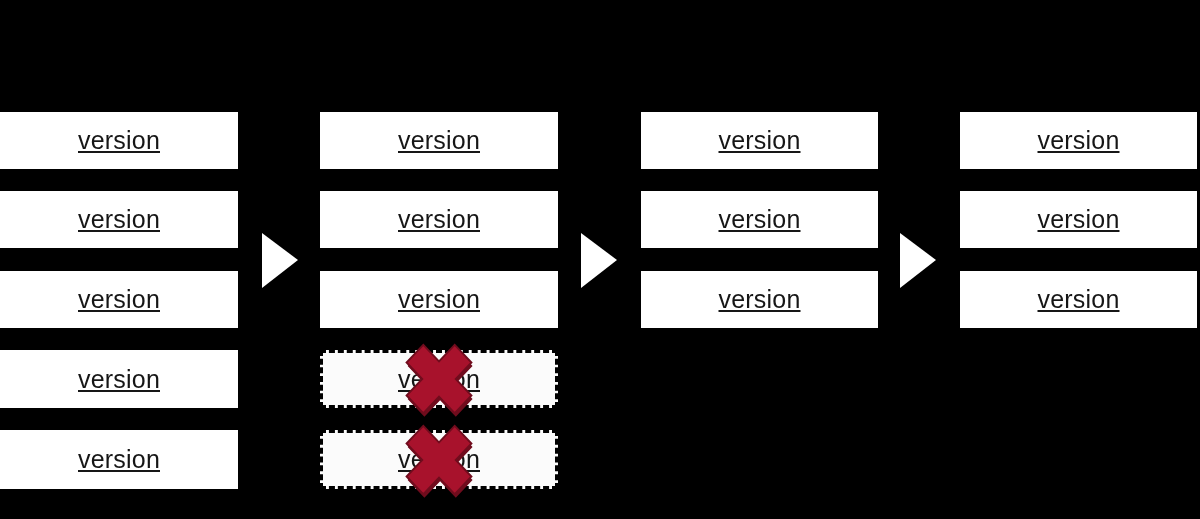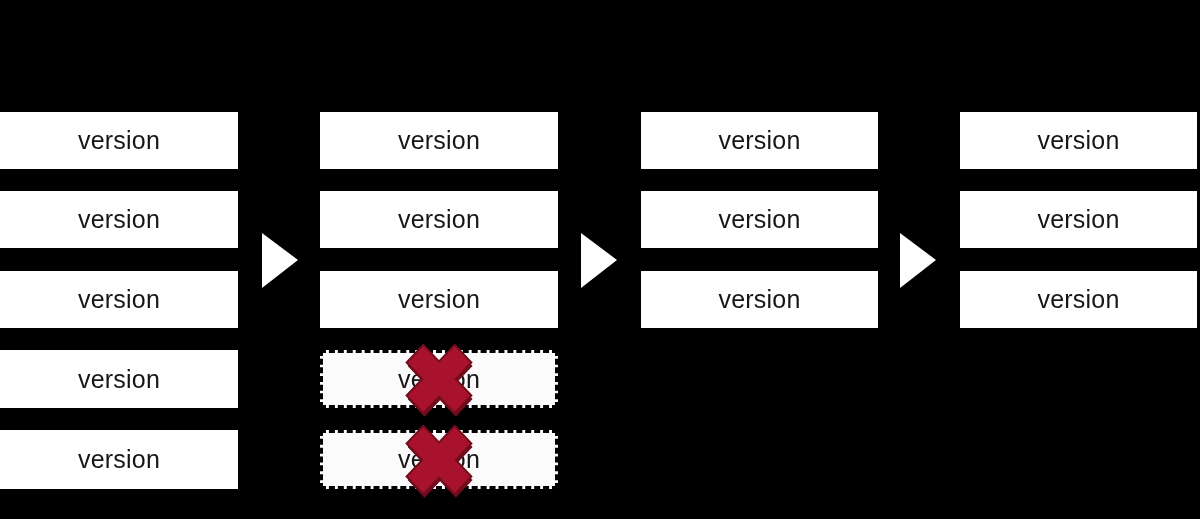--- a/index.html
+++ b/index.html
@@ -24,20 +24,21 @@
     box-sizing: border-box;
     overflow: visible;
   }
   .vbox .label {
     font-size: 25px;
     font-weight: 400;
     color: #161616;
     letter-spacing: 0.2px;
     line-height: 1;
     user-select: none;
+    text-decoration: underline;
   }
   .vbox.deleted {
     background: #fbfbfb;
     border: 3px dashed #000000;
   }
   .xmark {
     position: absolute;
     left: 50%;
     top: 50%;
     transform: translate(-50%, -50%);

